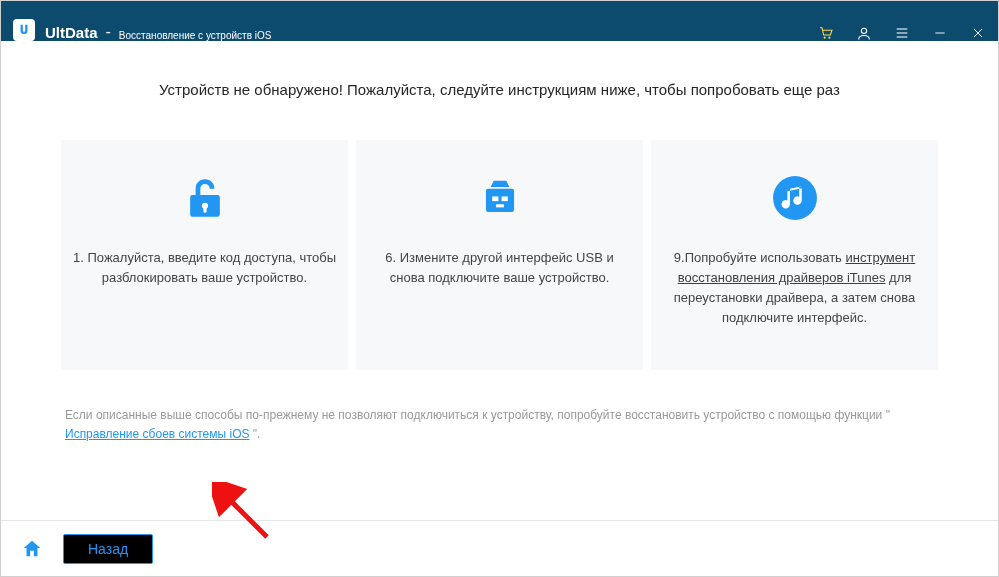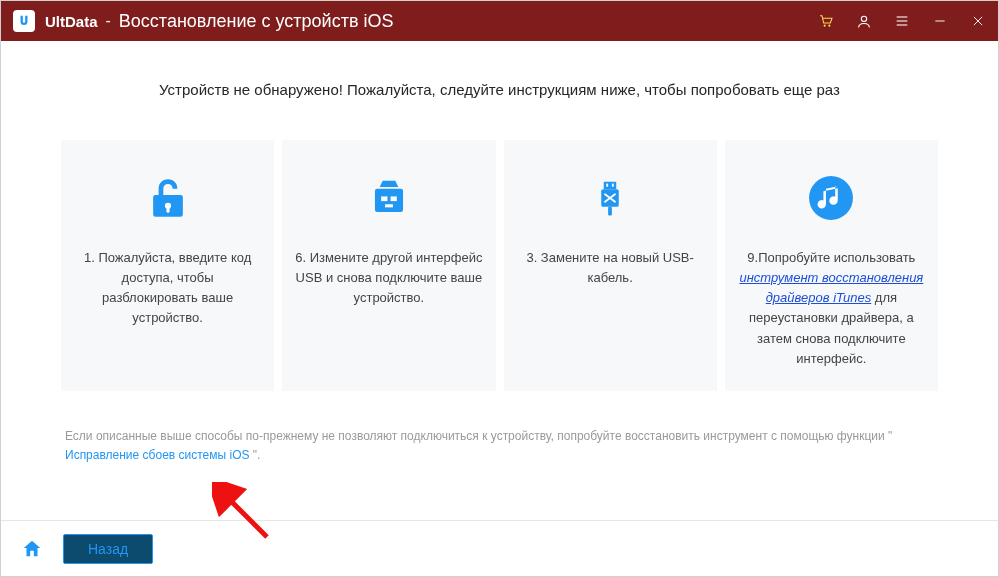--- a/index.html
+++ b/index.html
@@ -1,50 +1,50 @@
 <!DOCTYPE html>
 <html><head>
 <meta charset="utf-8">
 <style>
   * { box-sizing: border-box; margin: 0; padding: 0; }
   html, body { width: 999px; height: 577px; font-family: "Segoe UI", Arial, sans-serif; background: #fff; overflow: hidden; }
   .window { width: 999px; height: 577px; border: 1px solid #d0d0d0; display: flex; flex-direction: column; background: #fff; }
 
   
-  .titlebar { height: 40px; background: #7f1d1d; color: #fff; display: flex; align-items: center; padding: 0 12px; }
+  .titlebar { height: 40px; background: #0c4a6e; color: #fff; display: flex; align-items: flex-end; padding: 0 12px; }
   .logo { width: 22px; height: 22px; background: #fff; border-radius: 4px; display: flex; align-items: center; justify-content: center; margin-right: 10px; }
   .logo svg { width: 14px; height: 14px; }
   .app-name { font-size: 15px; font-weight: 600; }
   .sep { margin: 0 8px; font-weight: 400; opacity: .9; }
-  .subtitle { font-size: 18px; font-weight: 400; }
+  .subtitle { font-size: 10px; font-weight: 400; }
   .titlebar-spacer { flex: 1; }
   .title-icons { display: flex; align-items: center; gap: 22px; }
   .title-icons .ticon { width: 16px; height: 16px; display: flex; align-items: center; justify-content: center; cursor: pointer; }
   .title-icons svg { stroke: #fff; fill: none; stroke-width: 1.6; }
   .cart svg path.body { fill:none; }
   .cart .dot { fill:#ffd84d; stroke:none; }
 
   
   .main { flex: 1; padding: 40px 60px 10px; overflow: hidden; }
   .heading { text-align: center; font-size: 15px; font-weight: 500; color: #262626; margin-bottom: 42px; }
 
   .cards { display: flex; gap: 8px; }
   .card { flex: 1; background: #f7f8fa; padding: 26px 12px 22px; text-align: center; font-size: 13px; color: #444; line-height: 1.55; min-height: 230px; }
   .card-icon { height: 64px; display: flex; align-items: center; justify-content: center; margin-bottom: 18px; }
   .card-icon svg { fill: #2196f3; }
-  .card a { color: #1d4ed8; text-decoration: underline; cursor: pointer; font-style: italic; }
+  .card a { color: #404040; text-decoration: underline; cursor: pointer; }
 
   .footnote { margin-top: 36px; font-size: 12px; color: #9a9a9a; line-height: 1.6; padding: 0 4px; }
-  .footnote a { color: #2196f3; cursor: pointer; }
+  .footnote a { color: #2196f3; text-decoration: underline; cursor: pointer; }
 
   
   .bottombar { height: 56px; border-top: 1px solid #e6e6e6; display: flex; align-items: center; padding: 0 20px; gap: 20px; }
   .home-btn { width: 22px; height: 22px; cursor: pointer; }
   .home-btn svg { fill: #2196f3; }
-  .back-btn { border: 1px solid #2196f3; color: #2196f3; background: #0c4a6e; padding: 6px 24px; font-size: 14px; cursor: pointer; border-radius: 2px; }
+  .back-btn { border: 1px solid #2196f3; color: #2196f3; background: #000000; padding: 6px 24px; font-size: 14px; cursor: pointer; border-radius: 2px; }
 
   
   .arrow-overlay { position: absolute; left: 212px; top: 482px; pointer-events: none; }
 </style>
 </head>
 <body>
 
 <div class="window">
 
   <div class="titlebar">
@@ -114,50 +114,37 @@
             <path d="M24 10h16l4 8H20l4-8z"></path>
             <rect x="14" y="20" width="36" height="30" rx="3"></rect>
             <rect x="22" y="30" width="8" height="6" fill="#fff"></rect>
             <rect x="34" y="30" width="8" height="6" fill="#fff"></rect>
             <rect x="27" y="40" width="10" height="4" fill="#fff"></rect>
           </svg>
         </div>
         <div>6. Измените другой интерфейс USB и снова подключите ваше устройство.</div>
       </div>
 
-      <div class="card">
-        <div class="card-icon">
-          <svg viewBox="0 0 64 64" width="40" height="58">
-            <rect x="22" y="6" width="20" height="12" rx="1"></rect>
-            <rect x="26" y="9" width="3" height="5" fill="#fff"></rect>
-            <rect x="35" y="9" width="3" height="5" fill="#fff"></rect>
-            <rect x="18" y="18" width="28" height="28" rx="3"></rect>
-            <path d="M24 26l16 12M40 26L24 38" stroke="#fff" stroke-width="3" stroke-linecap="round"></path>
-            <rect x="29" y="46" width="6" height="14" rx="2"></rect>
-          </svg>
-        </div>
-        <div>3. Замените на новый USB-кабель.</div>
-      </div>
 
       <div class="card">
         <div class="card-icon">
           <svg viewBox="0 0 64 64" width="54" height="54">
             <circle cx="32" cy="32" r="26"></circle>
             <path d="M40 18l-14 3v18.5a5 5 0 11-3-4.6V24l17-3.6v14.7a5 5 0 11-3-4.6V18h3z" fill="#fff"></path>
           </svg>
         </div>
         <div>
           <span>9.Попробуйте использовать </span><a>инструмент восстановления драйверов iTunes</a><span>  для переустановки драйвера, а затем снова подключите интерфейс.</span>
         </div>
       </div>
 
     </div>
 
     <div class="footnote">
-      <span>Если описанные выше способы по-прежнему не позволяют подключиться к устройству, попробуйте восстановить инструмент с помощью функции " </span><a>Исправление сбоев системы iOS</a><span> ".</span>
+      <span>Если описанные выше способы по-прежнему не позволяют подключиться к устройству, попробуйте восстановить устройство с помощью функции " </span><a>Исправление сбоев системы iOS</a><span> ".</span>
     </div>
   </div>
 
   <div class="bottombar">
     <span class="home-btn">
       <svg viewBox="0 0 24 24">
           <path d="M12 3l9 8h-3v9h-4v-6H10v6H6v-9H3l9-8z"></path>
         </svg>
     </span>
     <button class="back-btn">Назад</button>

